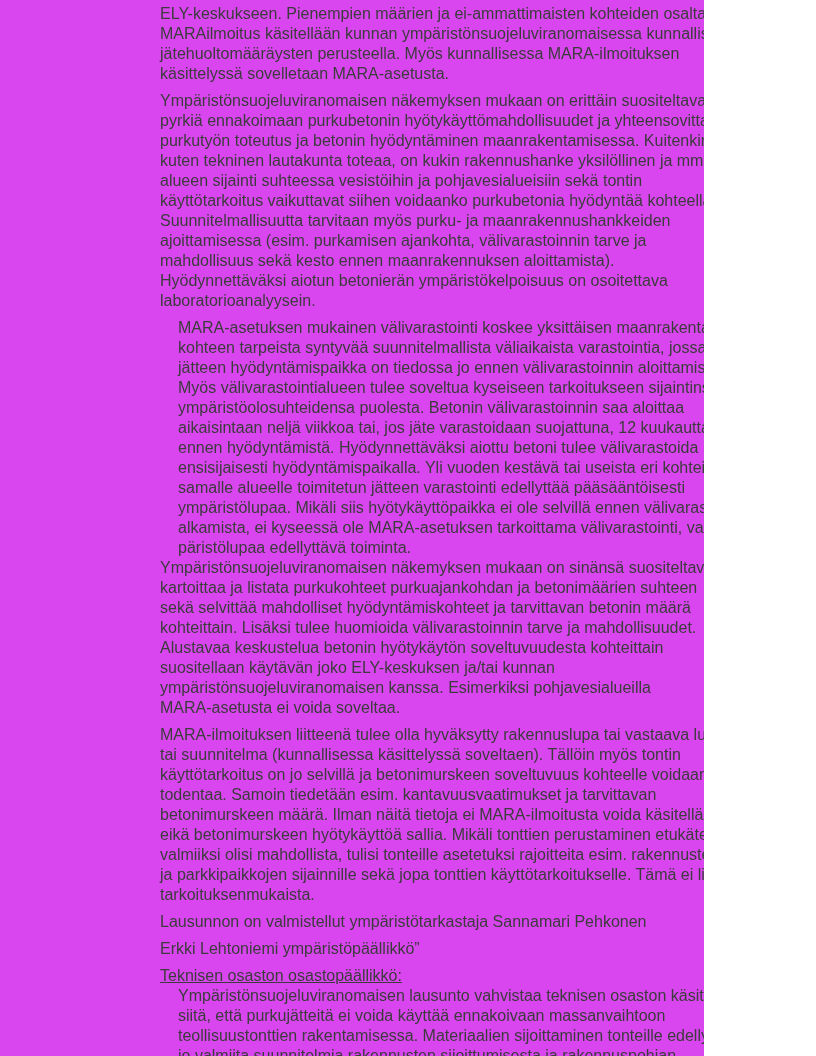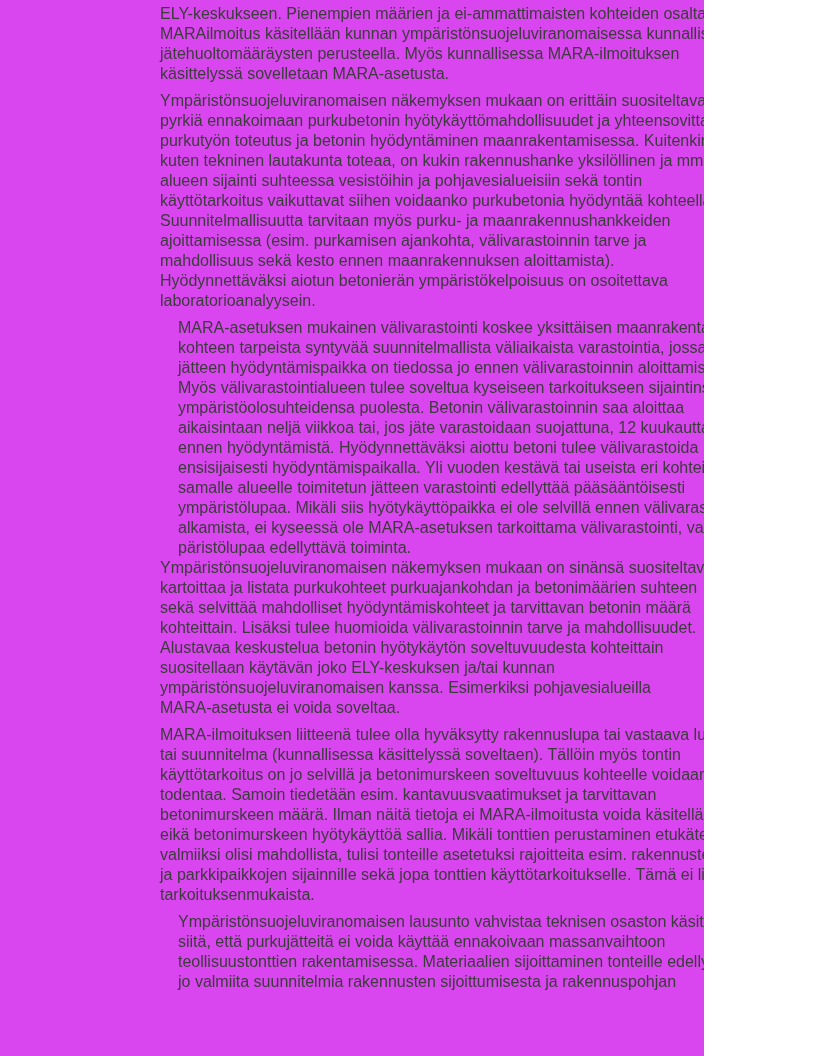--- a/index.html
+++ b/index.html
@@ -88,22 +88,25 @@
     <p class="para">MARA-ilmoituksen liitteenä tulee olla hyväksytty rakennuslupa tai vastaava lupa
 tai suunnitelma (kunnallisessa käsittelyssä soveltaen). Tällöin myös tontin
 käyttötarkoitus on jo selvillä ja betonimurskeen soveltuvuus kohteelle voidaan
 todentaa. Samoin tiedetään esim. kantavuusvaatimukset ja tarvittavan
 betonimurskeen määrä. Ilman näitä tietoja ei MARA-ilmoitusta voida käsitellä
 eikä betonimurskeen hyötykäyttöä sallia. Mikäli tonttien perustaminen etukäteen
 valmiiksi olisi mahdollista, tulisi tonteille asetetuksi rajoitteita esim. rakennusten
 ja parkkipaikkojen sijainnille sekä jopa tonttien käyttötarkoitukselle. Tämä ei liene
 tarkoituksenmukaista.</p>
 
+    <p class="para">Lausunnon on valmistellut ympäristötarkastaja Sannamari Pehkonen</p>
 
+    <p class="para">Erkki Lehtoniemi ympäristöpäällikkö”</p>
 
+    <p class="heading-underlined">Teknisen osaston osastopäällikkö:</p>
 
     <p class="para tight">Ympäristönsuojeluviranomaisen lausunto vahvistaa teknisen osaston käsitystä
 siitä, että purkujätteitä ei voida käyttää ennakoivaan massanvaihtoon
 teollisuustonttien rakentamisessa. Materiaalien sijoittaminen tonteille edellyttäisi
 jo valmiita suunnitelmia rakennusten sijoittumisesta ja rakennuspohjan</p>
 
   </div>
 </div>
 
 </body></html>

